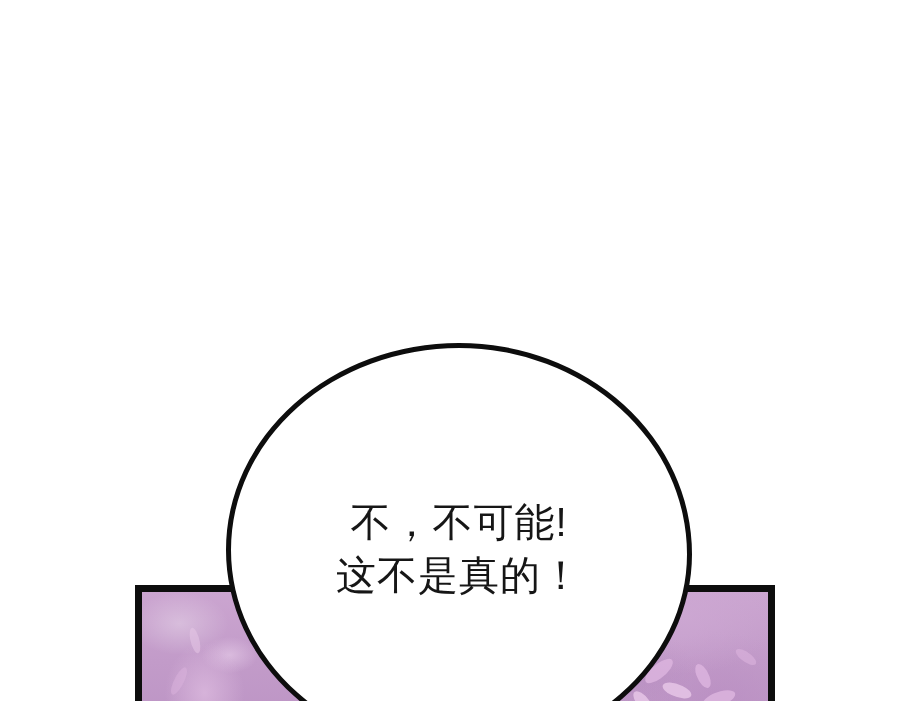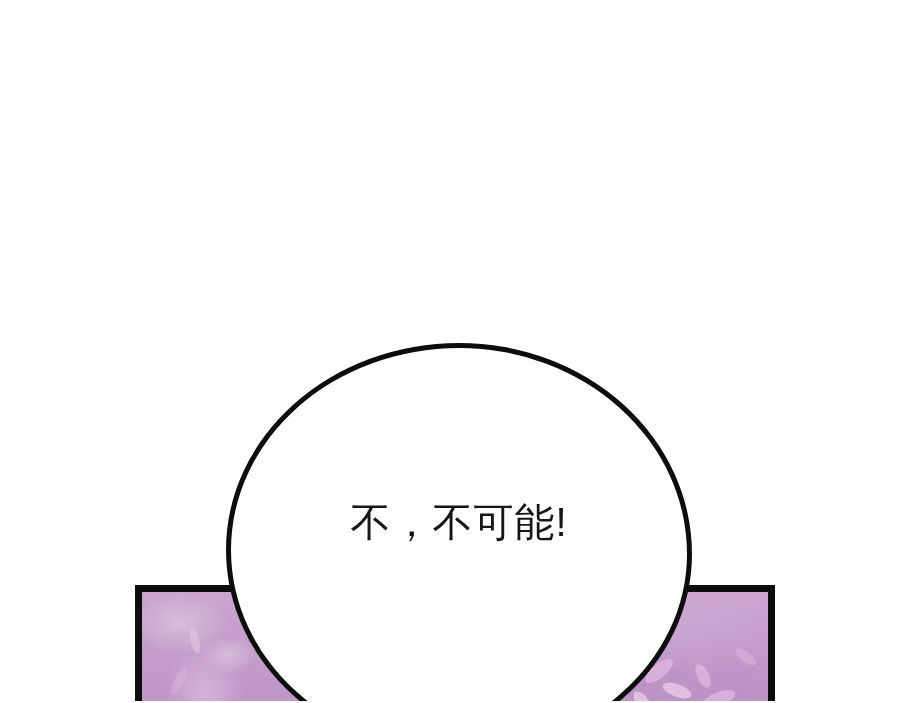--- a/index.html
+++ b/index.html
@@ -100,15 +100,16 @@
     <div class="petal p6"></div>
     <div class="petal p7"></div>
     <div class="petal p8"></div>
     <div class="petal p9"></div>
   </div>
 
   <div class="bubble"></div>
 
   <div class="dialogue">
     <div>不，不可能!</div>
+    <div>这不是真的！</div>
   </div>
 
 </div>
 
 </body></html>

